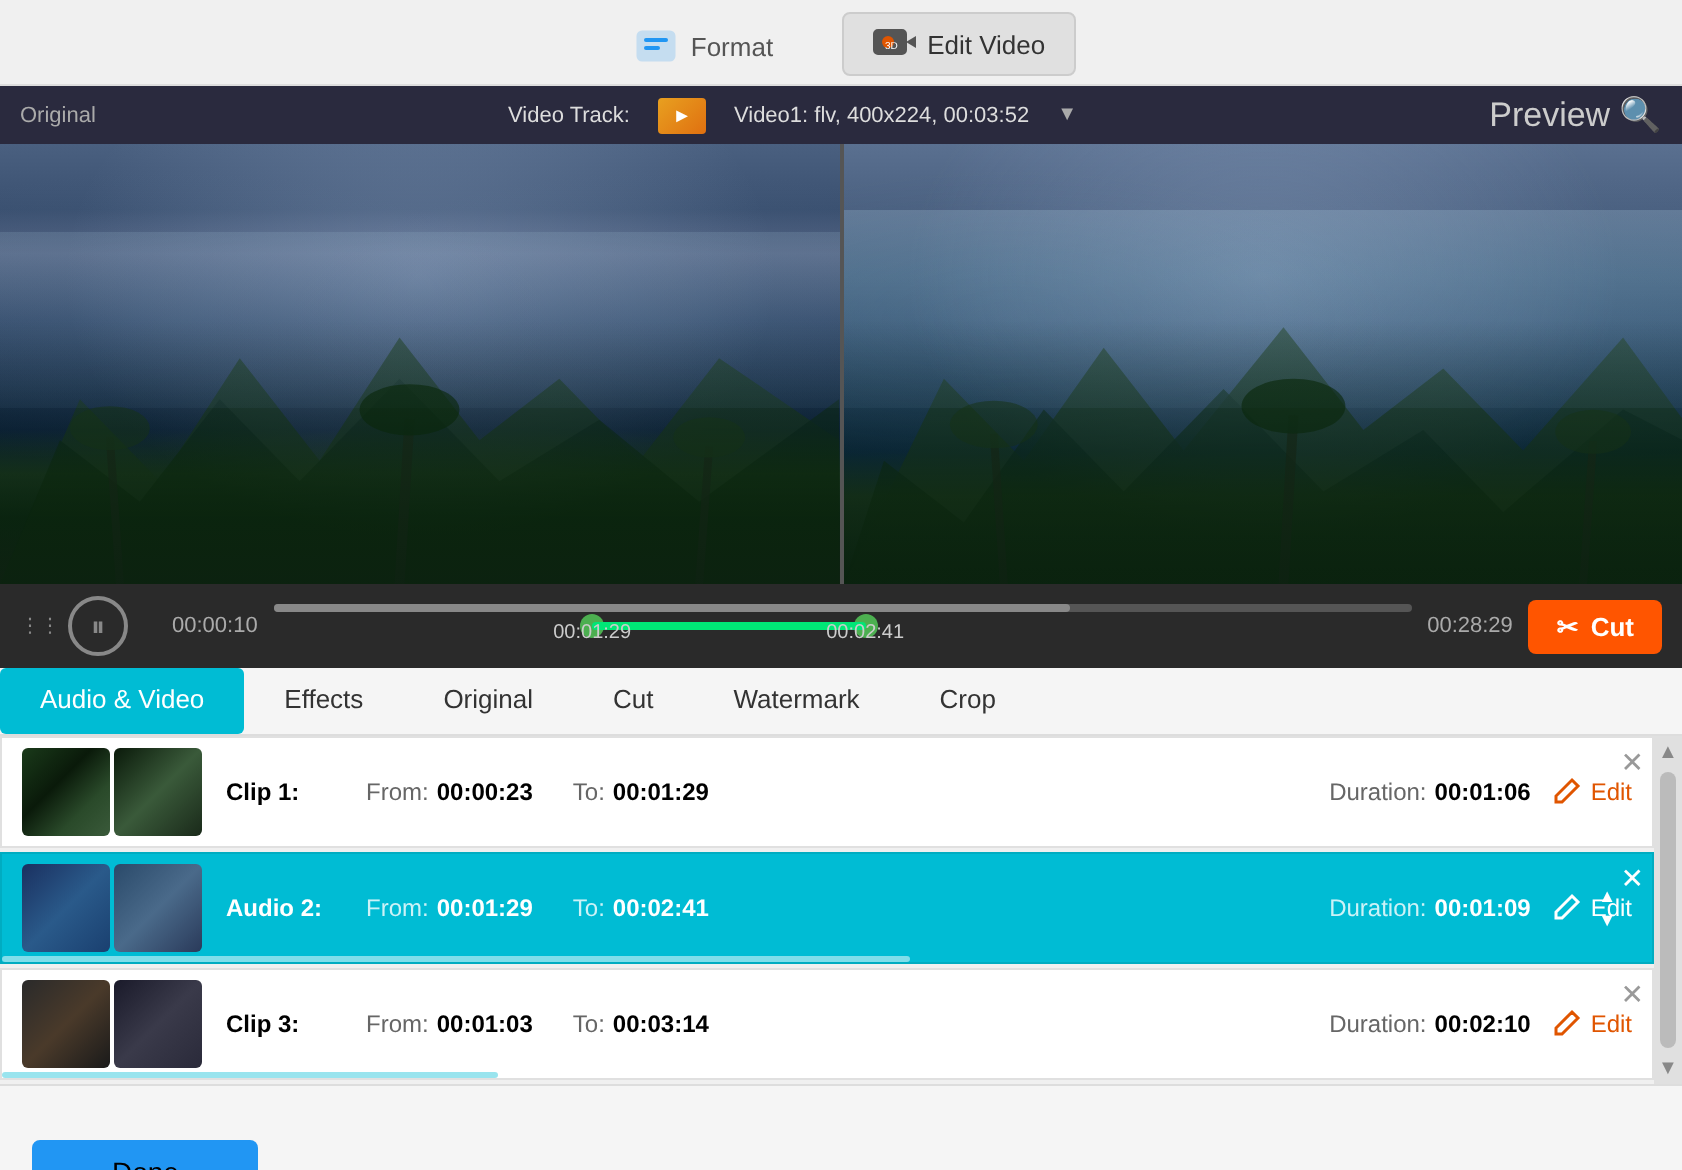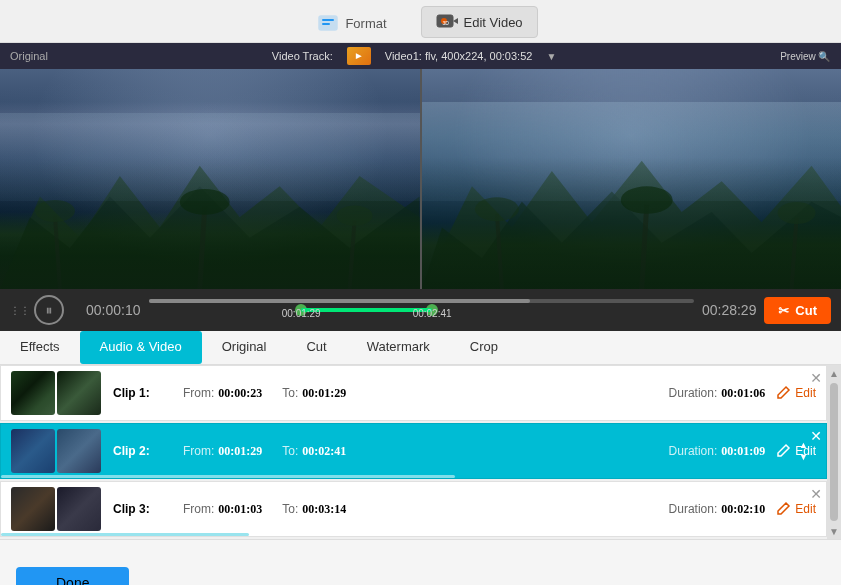--- a/index.html
+++ b/index.html
@@ -80,21 +80,21 @@
       border-radius: 2px;
       display: flex;
       align-items: center;
       justify-content: center;
       font-size: 8px;
       color: white;
       font-weight: bold;
     }
     .video-header-right {
       color: #ccc;
-      font-size: 10px;
+      font-size: 17px;
       cursor: pointer;
     }
 
     .video-panels {
       display: flex;
       height: 220px;
     }
     .video-panel {
       flex: 1;
       overflow: hidden;
@@ -180,21 +180,21 @@
       width: 12px;
       height: 12px;
       background: #4CAF50;
       border-radius: 50%;
       top: 50%;
       transform: translate(-50%, -50%);
       cursor: pointer;
     }
     .time-label {
       color: #aaa;
-      font-size: 14px;
+      font-size: 11px;
       white-space: nowrap;
     }
     .cut-btn {
       background: #ff5500;
       color: white;
       border: none;
       border-radius: 4px;
       padding: 6px 14px;
       font-size: 13px;
       cursor: pointer;
@@ -288,21 +288,20 @@
       gap: 4px;
     }
     .clip-field-label {
       color: #666;
     }
     .clip-row.selected .clip-field-label {
       color: rgba(255,255,255,0.8);
     }
     .clip-field-value {
       font-weight: bold;
-      font-family: Liberation Serif, serif;
     }
     .clip-row.selected .clip-field-value {
       color: white;
     }
     .clip-duration {
       margin-left: auto;
       display: flex;
       align-items: center;
       gap: 4px;
     }
@@ -546,25 +545,25 @@
 
       <span class="time-label">00:28:29</span>
       <button class="cut-btn">
         <span>✂</span>
         <span>Cut</span>
       </button>
     </div>
   </div>
 
   <div class="tabs-bar">
+    <div class="tab-item active">
+      <span>Audio &amp; Video</span>
+    </div>
     <div class="tab-item">
       <span>Effects</span>
-    </div>
-    <div class="tab-item active">
-      <span>Audio &amp; Video</span>
     </div>
     <div class="tab-item">
       <span>Original</span>
     </div>
     <div class="tab-item">
       <span>Cut</span>
     </div>
     <div class="tab-item">
       <span>Watermark</span>
     </div>
@@ -608,21 +607,21 @@
           </div>
         </div>
 
         <div class="clip-row selected">
           <button class="close-btn-clip">✕</button>
           <div class="clip-thumbs">
             <div class="clip-thumb thumb2a"></div>
             <div class="clip-thumb thumb2b"></div>
           </div>
           <div class="clip-info">
-            <span class="clip-name">Clip 2:</span>
+            <span class="clip-name">Audio 2:</span>
             <div class="clip-field">
               <span class="clip-field-label">From:</span>
               <span class="clip-field-value">00:01:29</span>
             </div>
             <div class="clip-field">
               <span class="clip-field-label">To:</span>
               <span class="clip-field-value">00:02:41</span>
             </div>
             <div class="clip-field clip-duration">
               <span class="clip-field-label">Duration:</span>

